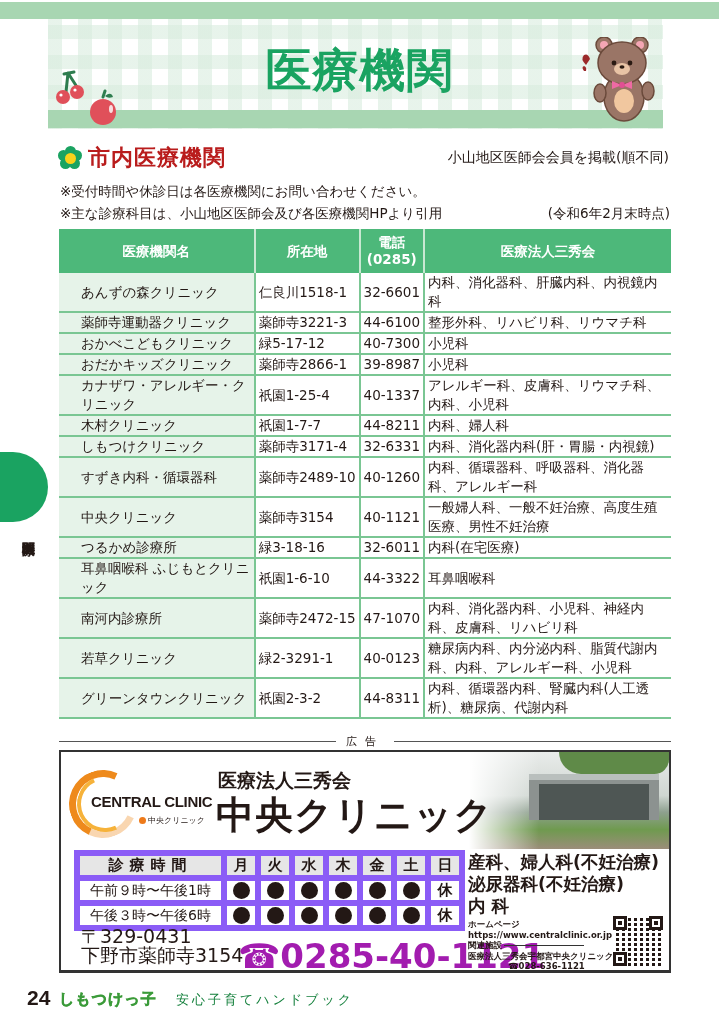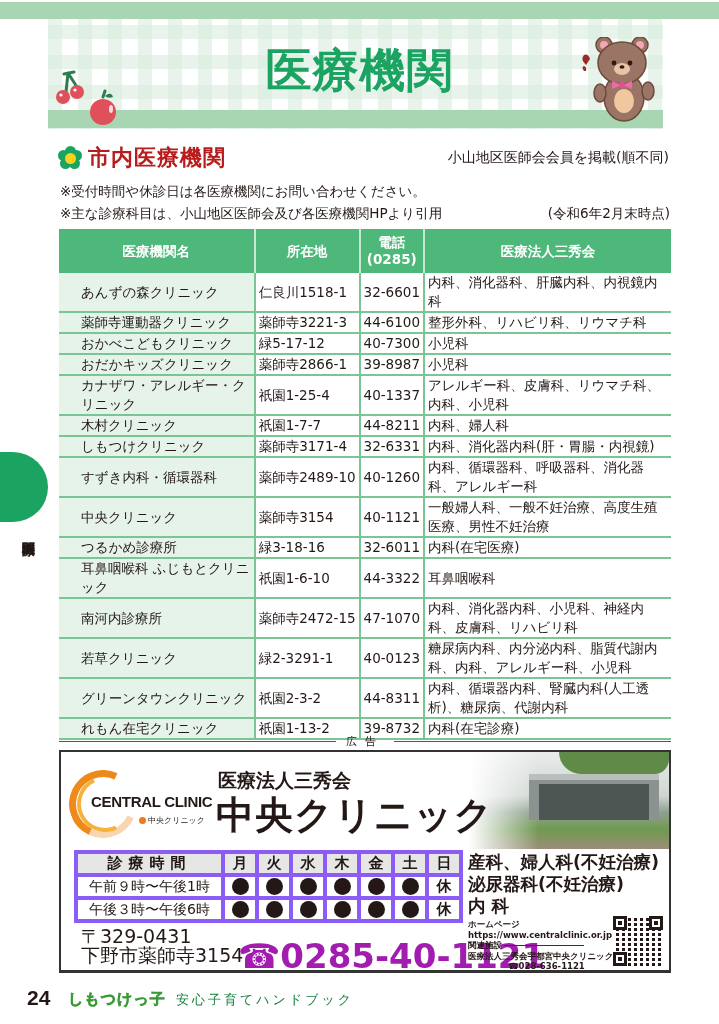--- a/index.html
+++ b/index.html
@@ -58,21 +58,21 @@
   .logo .arc1 { position: absolute; left: 0; top: 0; width: 68px; height: 68px; border-radius: 50%; border: 7px solid #ee8a1c; border-right-color: transparent; border-bottom-color: rgba(238,138,28,0.35); transform: rotate(-20deg); }
   .logo .arc2 { position: absolute; left: 8px; top: 6px; width: 56px; height: 56px; border-radius: 50%; border: 4px solid #f6b23a; border-right-color: transparent; border-top-color: transparent; transform: rotate(20deg); }
   .logo .en { position: absolute; left: 22px; top: 23px; font-family: "Liberation Sans", sans-serif; font-weight: bold; font-size: 15px; color: #231815; letter-spacing: -0.3px; white-space: nowrap; }
   .logo .jp { position: absolute; left: 70px; top: 45px; font-size: 8px; color: #231815; white-space: nowrap; }
   .logo .jp::before { content: ""; display: inline-block; width: 7px; height: 7px; border-radius: 50%; background: #ee7a1a; margin-right: 2px; vertical-align: -1px; }
 
   .corp { position: absolute; left: 157px; top: 16px; font-size: 19px; font-weight: bold; color: #231815; }
   .clinic-big { position: absolute; left: 155px; top: 38px; font-size: 38px; font-weight: bold; color: #231815; letter-spacing: 1px; white-space: nowrap; }
 
   table.hours { position: absolute; left: 13px; top: 98px; border-collapse: collapse; font-size: 13px; }
-  table.hours td, table.hours th { border: 4px solid #8b5cf6; height: 20px; text-align: center; }
+  table.hours td, table.hours th { border: 6px solid #8b5cf6; height: 20px; text-align: center; }
   table.hours th { background: #e6e6e6; font-size: 15px; font-weight: bold; }
   table.hours th.h0 { width: 147px; letter-spacing: 6px; }
   table.hours th.d, table.hours td.d { width: 34px; }
   table.hours td.lbl { font-size: 14px; }
   .dot { display: inline-block; width: 17px; height: 17px; border-radius: 50%; background: #231815; vertical-align: middle; }
   .closed { font-weight: bold; font-size: 15px; }
 
   .addr { position: absolute; left: 20px; top: 175px; font-size: 19px; line-height: 19px; font-weight: 500; }
   .tel-big { position: absolute; left: 177px; top: 184px; font-size: 34px; font-weight: bold; color: #a21caf; white-space: nowrap; }
 
@@ -82,21 +82,21 @@
   .hp .rel .ln { width: 80px; height: 1px; background: #333; margin-left: 2px; }
   .qr { position: absolute; left: 552px; top: 164px; width: 50px; height: 50px;
     background:
       repeating-linear-gradient(90deg, #fff 0 3px, transparent 3px 6px),
       repeating-linear-gradient(0deg, #231815 0 3px, #fff 3px 5px);
   }
   .qr .f { position: absolute; width: 14px; height: 14px; border: 3px solid #231815; background: #fff; }
   .qr .f::after { content: ""; position: absolute; left: 2px; top: 2px; width: 4px; height: 4px; background: #231815; }
 
   .page-num { position: absolute; left: 27px; top: 986px; font-size: 21px; font-weight: bold; color: #231815; font-family: "Liberation Sans", sans-serif; }
-  .footer-brand { position: absolute; left: 68px; top: 990px; font-size: 15px; font-weight: bold; color: #8fcd6b; -webkit-text-stroke: 0.6px #3a9a3a; letter-spacing: 1px; }
+  .footer-brand { position: absolute; left: 59px; top: 990px; font-size: 15px; font-weight: bold; color: #8fcd6b; -webkit-text-stroke: 0.6px #3a9a3a; letter-spacing: 1px; }
   .footer-sub { position: absolute; left: 176px; top: 991px; font-size: 13px; color: #15803d; letter-spacing: 3px; }
 </style>
 </head>
 <body>
 
 <div class="top-bar"></div>
 
 <div class="banner"></div>
 <div class="banner-bottom"></div>
 <div class="banner-title">医療機関</div>
@@ -244,26 +244,20 @@
         <td>緑2-3291-1</td>
         <td>40-0123</td>
         <td class="sub">糖尿病内科、内分泌内科、脂質代謝内科、内科、アレルギー科、小児科</td>
       </tr>
     <tr class="tall">
         <td>グリーンタウンクリニック</td>
         <td>祇園2-3-2</td>
         <td>44-8311</td>
         <td class="sub">内科、循環器内科、腎臓内科(人工透析)、糖尿病、代謝内科</td>
       </tr>
-    <tr>
-        <td>れもん在宅クリニック</td>
-        <td>祇園1-13-2</td>
-        <td>39-8732</td>
-        <td class="sub">内科(在宅診療)</td>
-      </tr>
   </tbody>
 </table>
 
 <div class="side-tab"></div>
 <div class="side-label">医療機関</div>
 
 <div class="ad-label">
   <div class="line"></div>
     <span class="txt">広告</span>
     <div class="line"></div>

